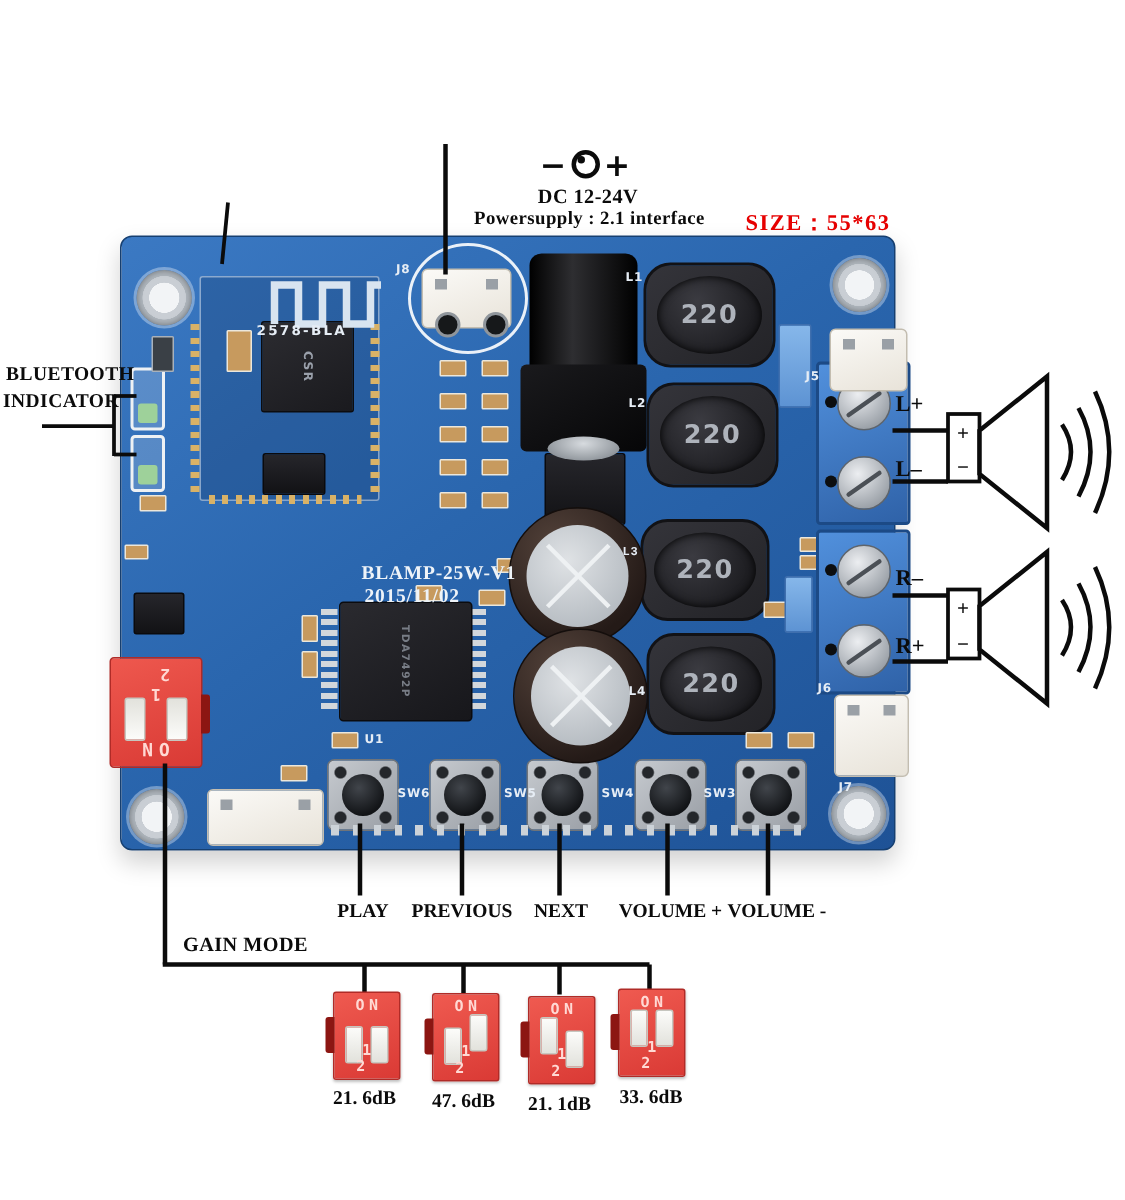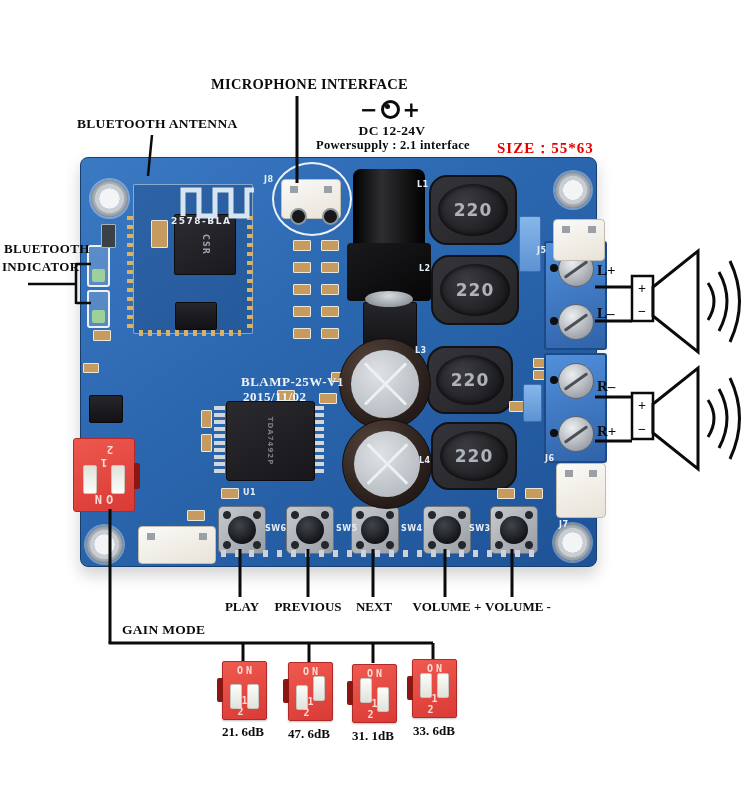--- a/index.html
+++ b/index.html
@@ -95,22 +95,20 @@
   .overlay{position:absolute;left:0;top:0;z-index:5;pointer-events:none;}
   .btnlabel,.dblabel{position:absolute;font-weight:700;font-size:13px;text-align:center;z-index:7;white-space:nowrap;}
   .spk{position:absolute;font-weight:700;font-size:15px;z-index:7;}
   .red{font-weight:700;font-size:15px;letter-spacing:1px;}
 </style>
 </head>
 <body>
 
 <div class="canvas">
 
-  <div class="ann" style="left:211px;top:76px;font-size:14.5px;">MICROPHONE INTERFACE</div>
-  <div class="ann" style="left:77px;top:116px;font-size:13.5px;">BLUETOOTH ANTENNA</div>
 
   <div class="pol" style="left:350px;top:98px;width:80px;text-align:center;">
     <span>−</span><span class="pcirc"></span><span>+</span>
   </div>
   <div class="ann" style="left:352px;top:123px;width:80px;text-align:center;font-size:13.5px;">DC 12-24V</div>
   <div class="ann" style="left:316px;top:138px;font-size:12.5px;">Powersupply : 2.1 interface</div>
   <div class="ann red" style="left:497px;top:139px;color:#e60000;">SIZE：55*63</div>
 
   <div class="ann" style="left:4px;top:241px;font-size:13px;">BLUETOOTH</div>
   <div class="ann" style="left:2px;top:259px;font-size:13px;">INDICATOR</div>
@@ -154,21 +152,21 @@
         <b>220</b>
       </div>
     <div class="ind" style="left:346px;top:188px;width:82px;height:64px;">
         <b>220</b>
       </div>
     <div class="ind" style="left:350px;top:264px;width:82px;height:64px;">
         <b>220</b>
       </div>
     <span class="ref" style="left:336px;top:22px;">L1</span>
     <span class="ref" style="left:338px;top:106px;">L2</span>
-    <span class="ref" style="left:334px;top:188px;">L3</span>
+    <span class="ref" style="left:334px;top:206px;font-family:Liberation Mono, monospace;">L3</span>
     <span class="ref" style="left:338px;top:298px;">L4</span>
 
     <div class="ecap" style="left:258px;top:180px;width:90px;height:90px;z-index:2;">
         <i></i>
       </div>
     <div class="ecap" style="left:261px;top:261px;width:88px;height:88px;z-index:2;">
         <i></i>
       </div>
 
     <div class="ic" style="left:145px;top:243px;width:87px;height:78px;z-index:2;">
@@ -353,15 +351,15 @@
   <div class="dip" style="left:412px;top:659px;">
     <span class="tab"></span>
       <div class="on">ON</div>
     <span class="sl s1 up"></span>
       <span class="sl s2 up"></span>
     <div class="pins">1 2</div>
   </div>
 
   <div class="dblabel" style="left:213px;top:724px;width:60px;">21. 6dB</div>
   <div class="dblabel" style="left:279px;top:726px;width:60px;">47. 6dB</div>
-  <div class="dblabel" style="left:343px;top:728px;width:60px;">31. 1dB</div>
+  <div class="dblabel" style="left:343px;top:728px;width:60px;">21. 1dB</div>
   <div class="dblabel" style="left:404px;top:723px;width:60px;">33. 6dB</div>
 </div>
 
 </body></html>

